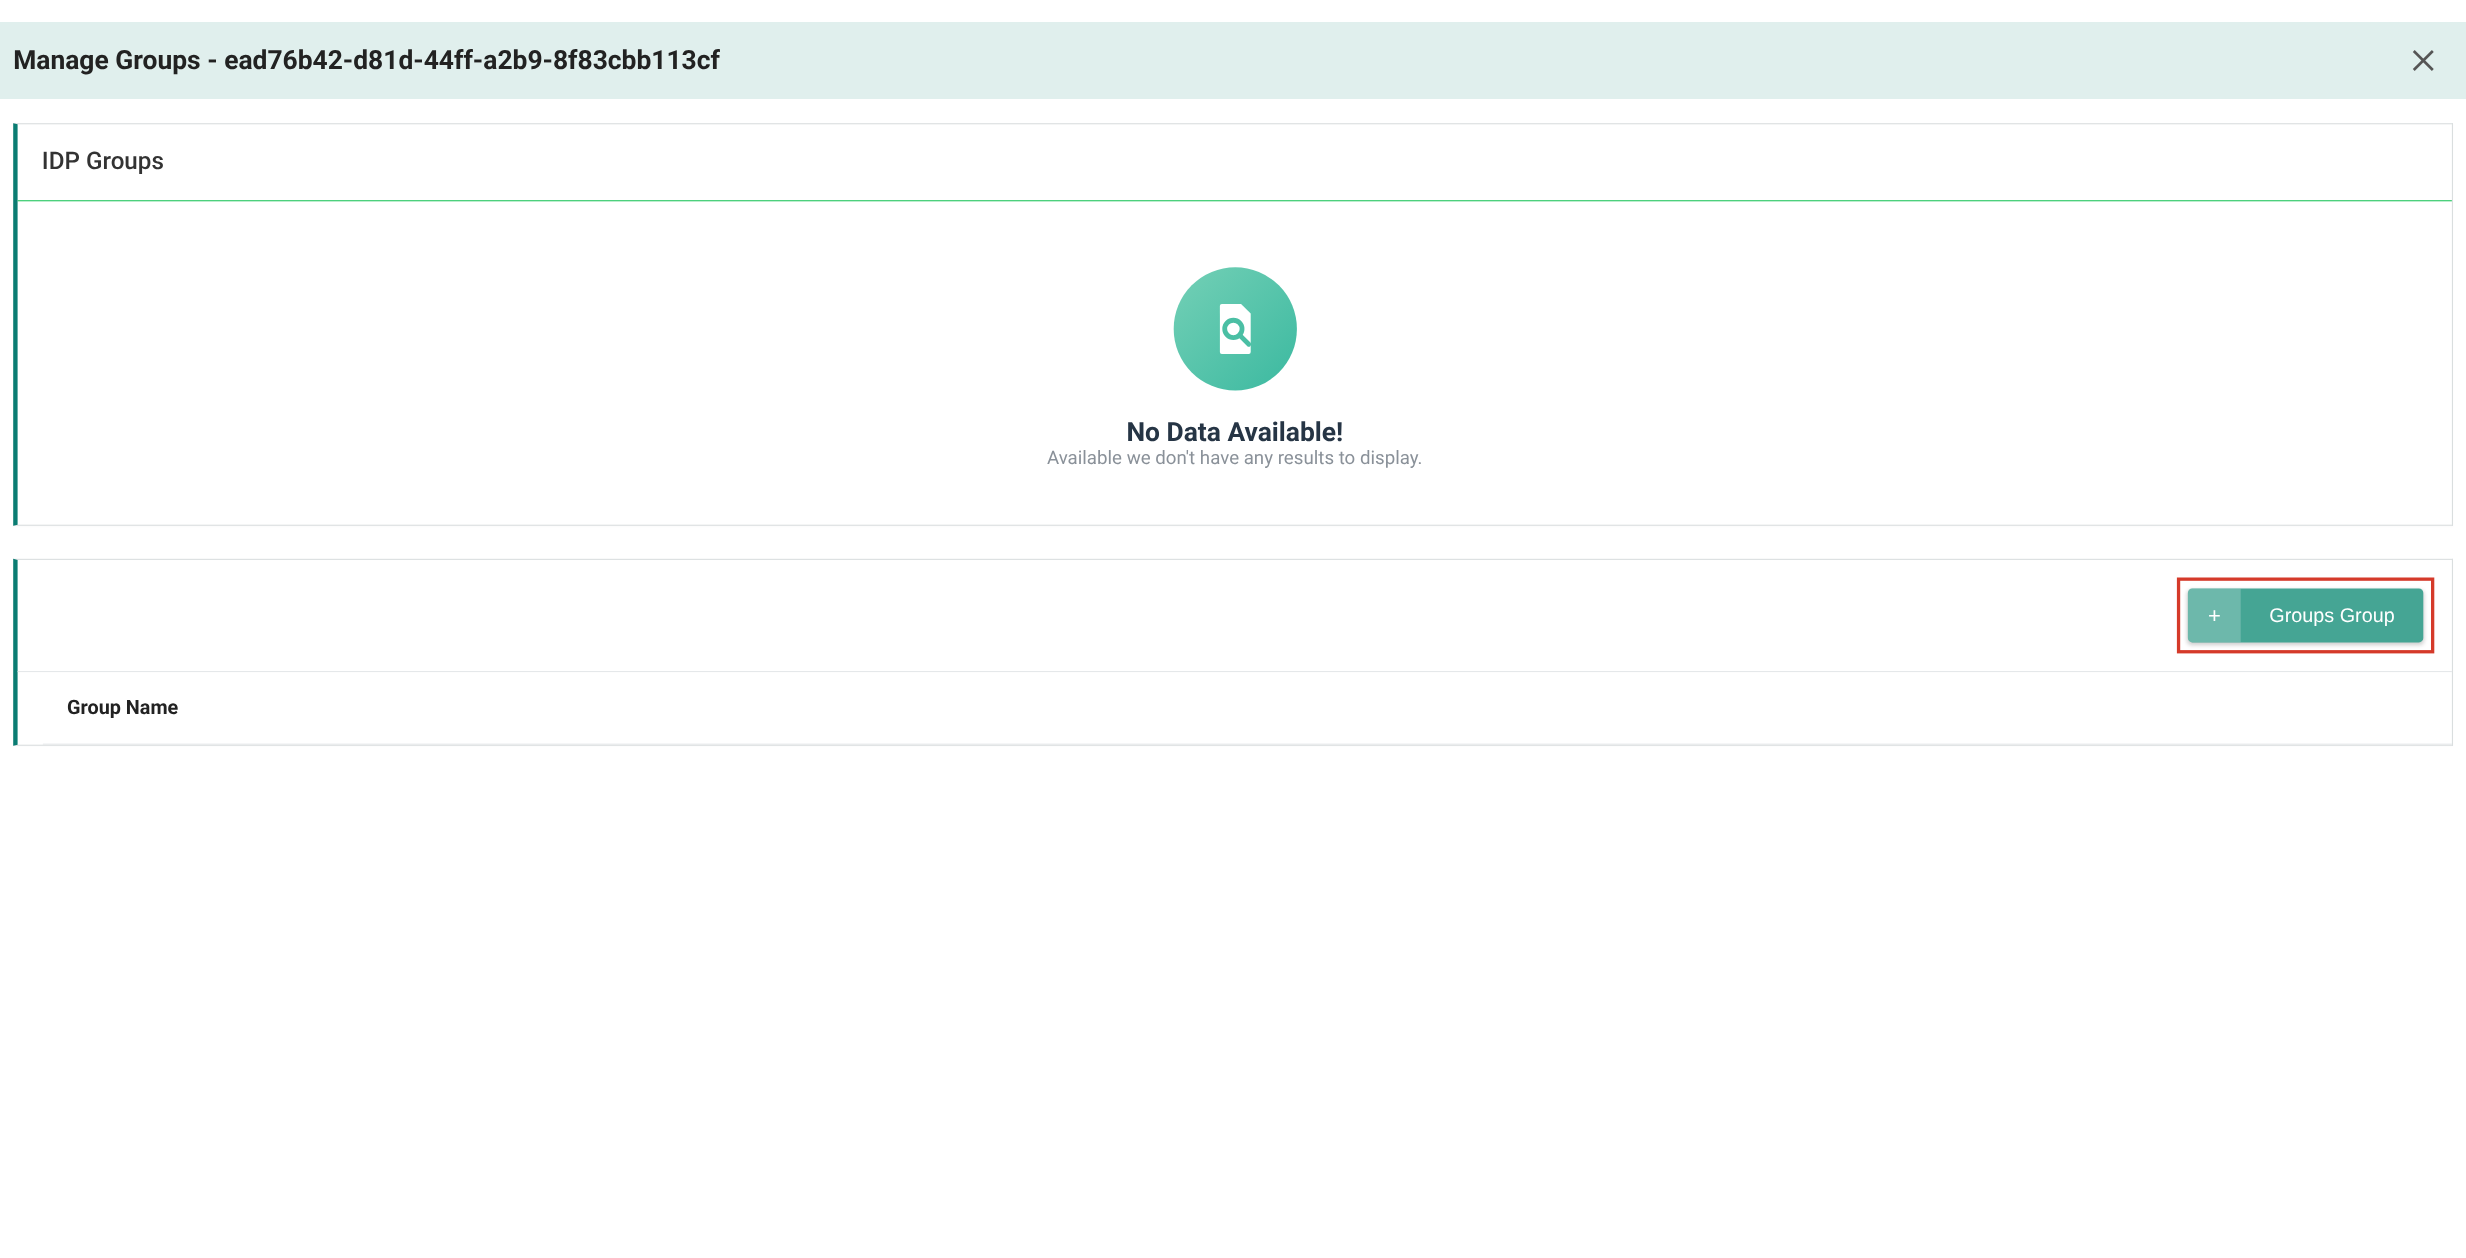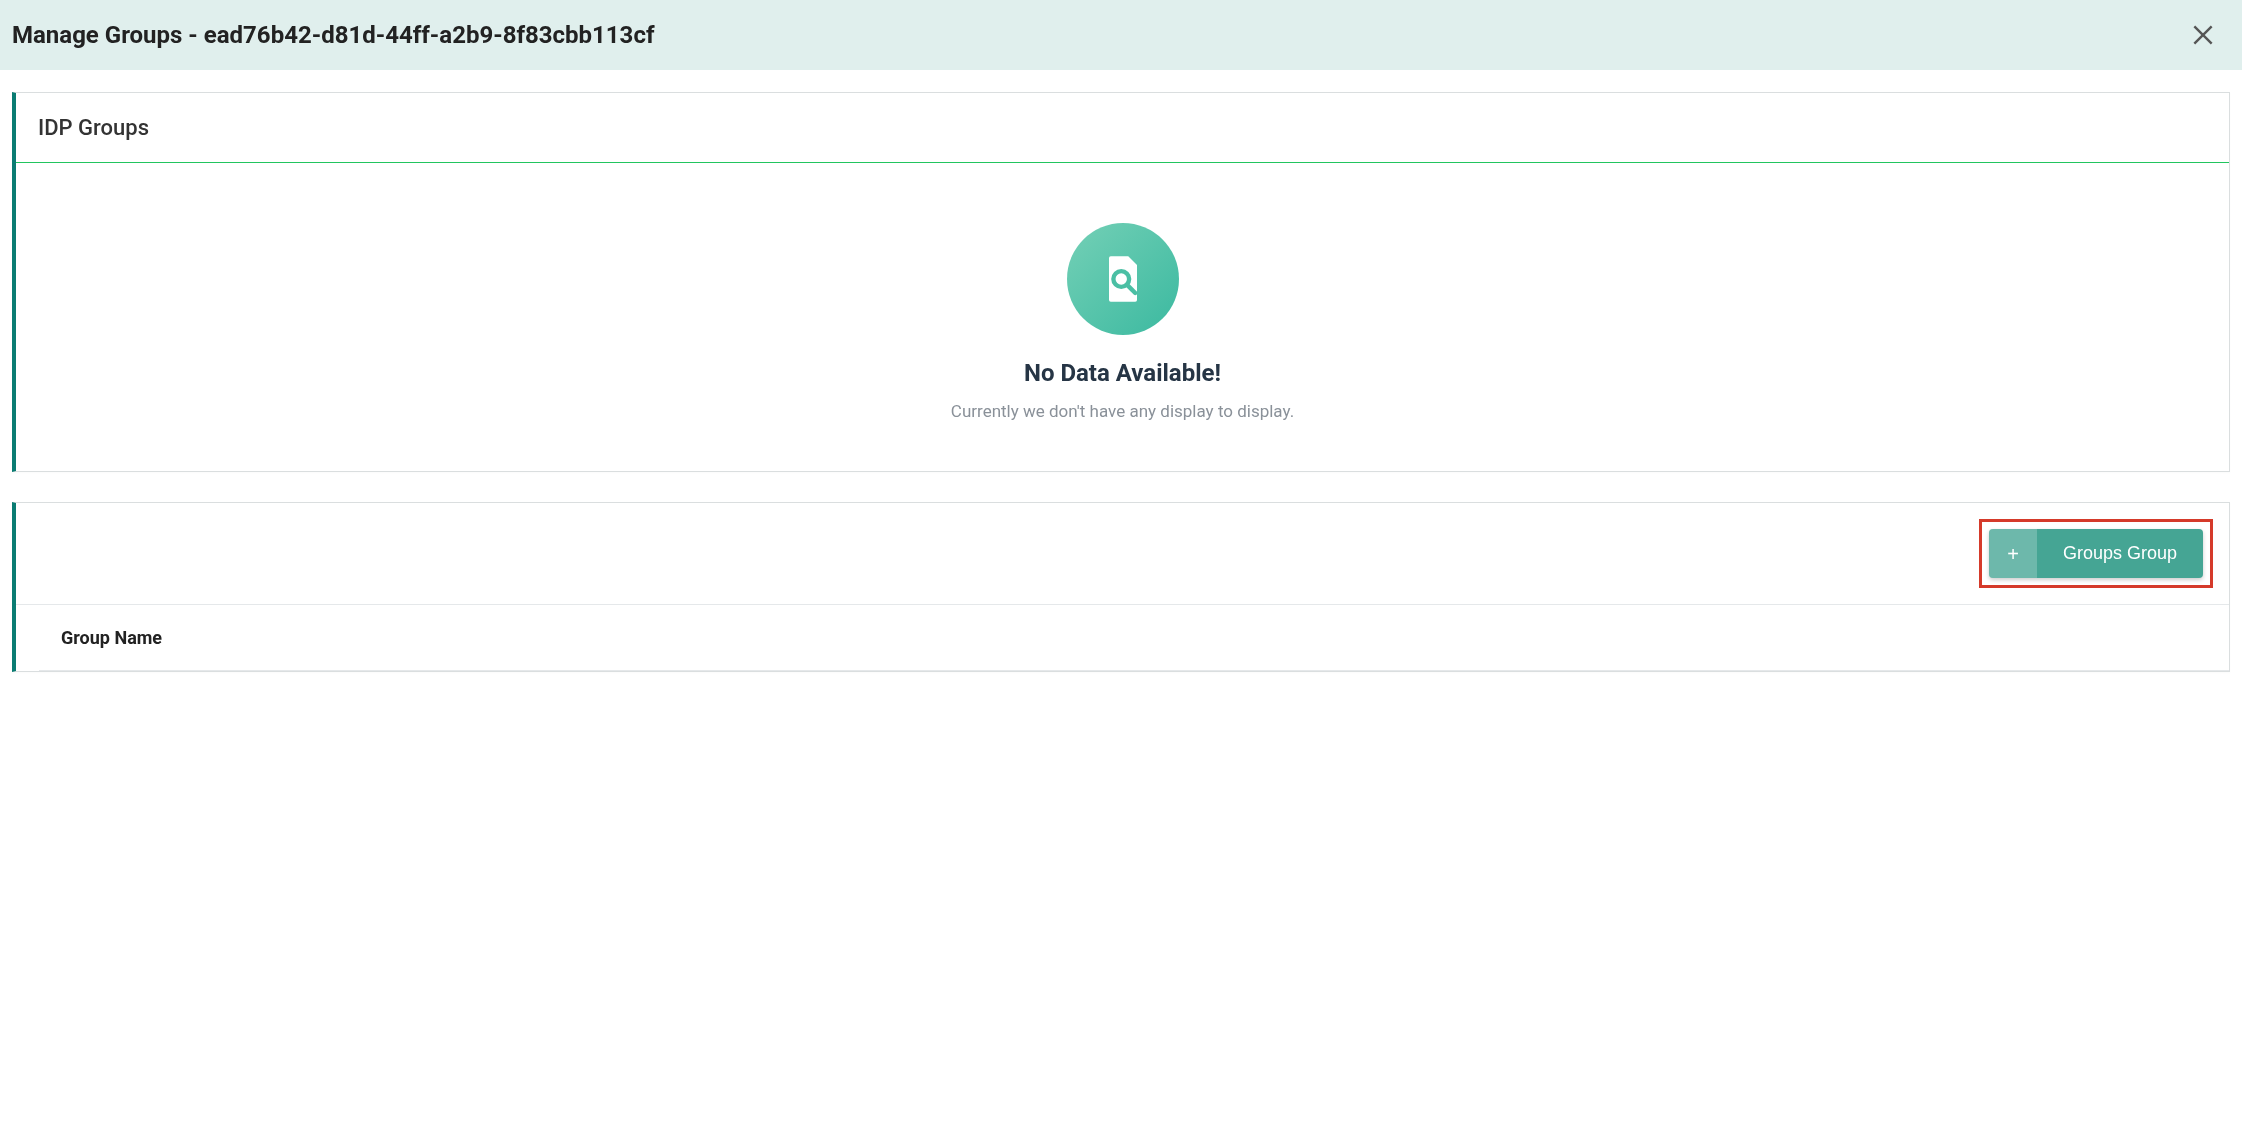--- a/index.html
+++ b/index.html
@@ -11,20 +11,21 @@
     font-family: -apple-system, BlinkMacSystemFont, "Segoe UI", Roboto, "Helvetica Neue", Arial, sans-serif;
     background: #fff;
     color: #263238;
   }
   .dialog-header {
     background: #e0efed;
     display: flex;
     align-items: center;
     justify-content: space-between;
     padding: 18px 22px 18px 12px;
+    margin-top: 20px;
   }
   .dialog-title {
     font-size: 24px;
     font-weight: 700;
     color: #222;
   }
   .close-btn {
     background: none;
     border: none;
     cursor: pointer;
@@ -72,21 +73,20 @@
     justify-content: center;
   }
   .empty-icon-wrap svg {
     width: 56px;
     height: 56px;
   }
   .empty-heading {
     font-size: 24px;
     font-weight: 700;
     color: #263545;
-    margin-bottom: 14px;
   }
   .empty-sub {
     font-size: 17px;
     color: #8a9199;
   }
 
   .action-row {
     display: flex;
     justify-content: flex-end;
     padding: 16px 16px 16px 22px;
@@ -175,21 +175,21 @@
   </div>
   <div class="empty-body">
     <div class="empty-icon-wrap">
       <svg viewBox="0 0 64 64">
         <path d="M18 6 h20 l10 10 v40 a2 2 0 0 1 -2 2 H18 a2 2 0 0 1 -2 -2 V8 a2 2 0 0 1 2 -2 z" fill="#ffffff"></path>
         <circle cx="30" cy="32" r="9" fill="none" stroke="#4bbfa4" stroke-width="5"></circle>
         <line x1="37" y1="39" x2="46" y2="48" stroke="#4bbfa4" stroke-width="5" stroke-linecap="round"></line>
       </svg>
     </div>
     <div class="empty-heading">No Data Available!</div>
-    <div class="empty-sub">Currently we don't have any display to display.</div>
+    <div class="empty-sub">Available we don't have any results to display.</div>
   </div>
 </div>
 
 <div class="card">
   <div class="action-row">
     <div class="highlight-box">
       <button class="assign-btn">
         <span class="icon-part">+</span>
         <span class="label-part">Groups Group</span>
       </button>

